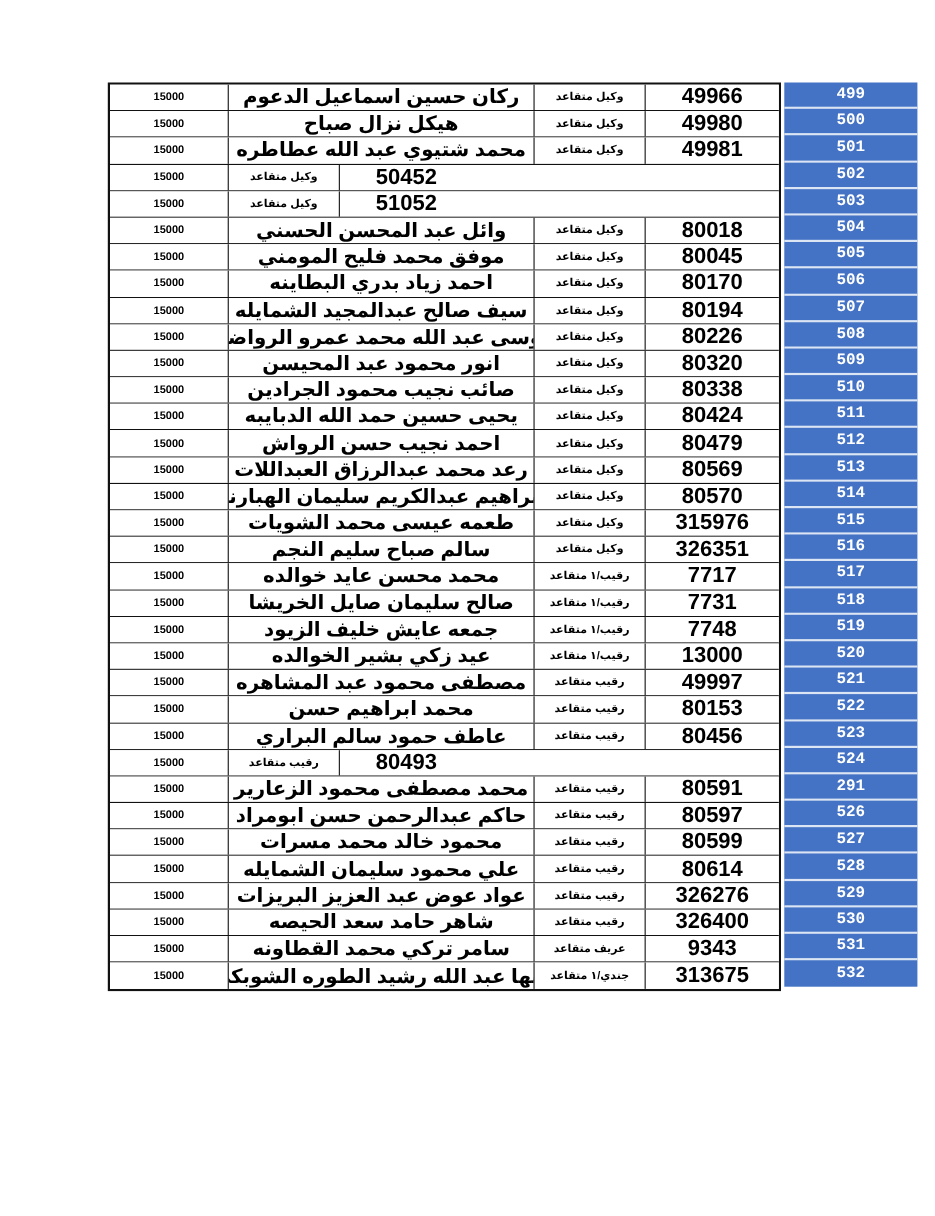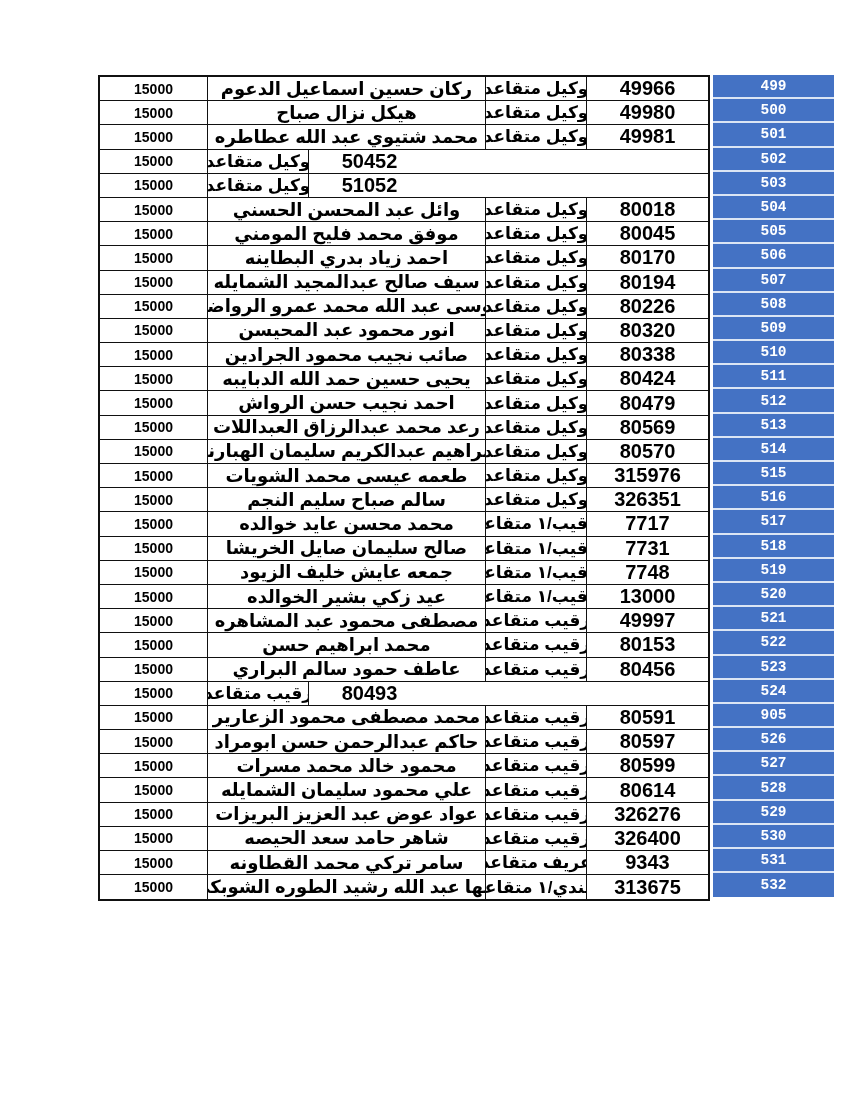--- a/index.html
+++ b/index.html
@@ -36,32 +36,32 @@
     align-items: center;
     justify-content: center;
     box-sizing: border-box;
     color: #000000;
     font-weight: bold;
     white-space: nowrap;
     overflow: hidden;
   }
   .cell.amount {
     width: 108px;
-    font-size: 14px;
+    font-size: 10px;
     border-right: 1.5px solid #111111;
   }
   .cell.name {
     width: 278px;
     font-size: 18px;
     direction: rtl;
     border-right: 1.5px solid #111111;
   }
   .cell.rank {
     width: 101px;
-    font-size: 17px;
+    font-size: 10px;
     direction: rtl;
     border-right: 1.5px solid #111111;
   }
   .cell.number {
     width: 121px;
     font-size: 20px;
   }
   .index-col {
     position: absolute;
     left: 713px;
@@ -373,21 +373,21 @@
       <div class="bcell">520</div>
 
       <div class="bcell">521</div>
 
       <div class="bcell">522</div>
 
       <div class="bcell">523</div>
 
       <div class="bcell">524</div>
 
-      <div class="bcell">905</div>
+      <div class="bcell">291</div>
 
       <div class="bcell">526</div>
 
       <div class="bcell">527</div>
 
       <div class="bcell">528</div>
 
       <div class="bcell">529</div>
 
       <div class="bcell">530</div>

